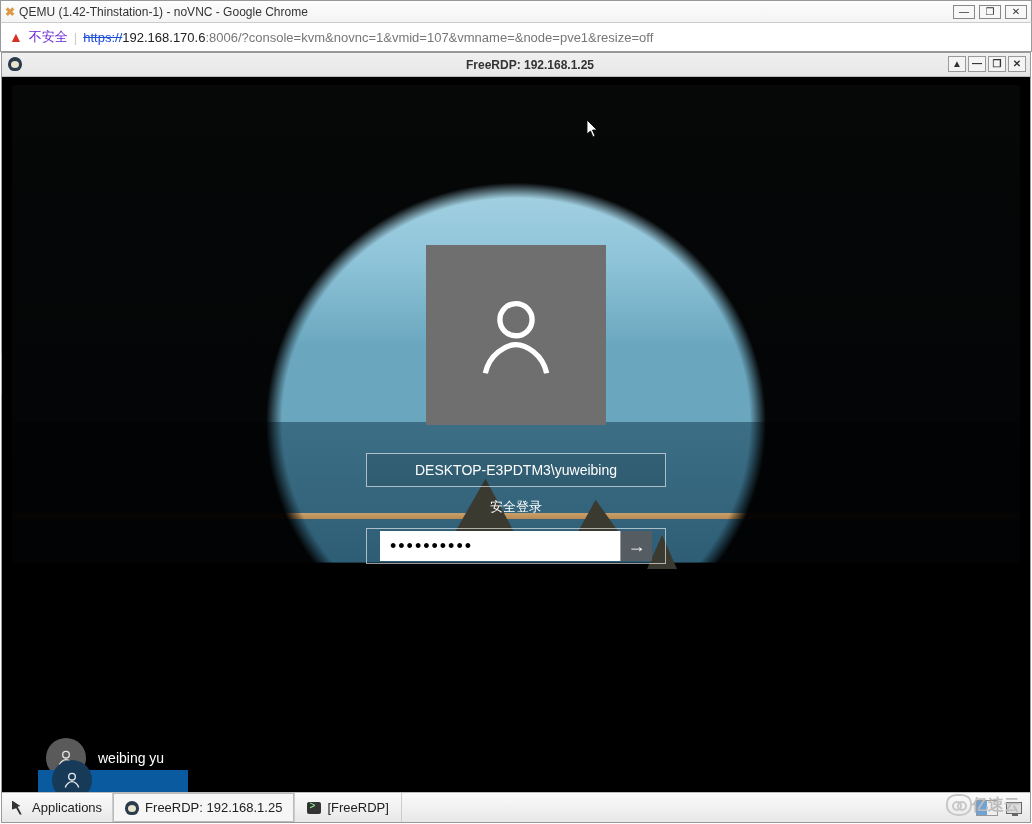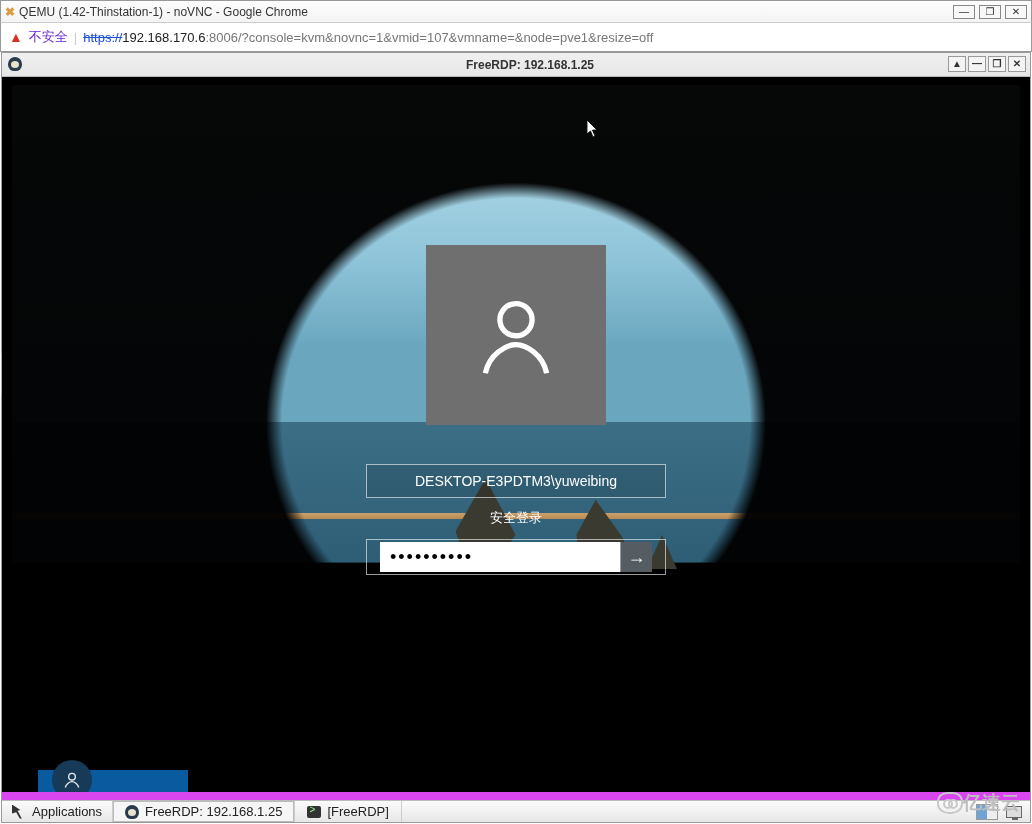--- a/index.html
+++ b/index.html
@@ -50,49 +50,49 @@
   .side-tab { position:absolute; left:-1px; top:300px; width:12px; height:42px; background:#f0f0f0; border:1px solid #aaa; border-radius:0 3px 3px 0; display:flex; align-items:center; justify-content:center; font-size:10px; color:#555; cursor:pointer; }
 
   
   .cursor { position:absolute; left:575px; top:35px; width:12px; height:18px; }
   .cursor svg { display:block; }
 
   
   .login { position:absolute; left:50%; top:160px; transform:translateX(-50%); width:300px; text-align:center; color:#fff; }
   .avatar-tile { width:180px; height:180px; margin:0 auto; background:#6f6f6f; display:flex; align-items:center; justify-content:center; }
   .avatar-tile svg { width:92px; height:92px; stroke:#fff; }
-  .username-box { margin-top:39px; border:1px solid rgba(255,255,255,0.6); padding:8px 10px; font-size:14px; background:rgba(0,0,0,0.1); }
+  .username-box { margin-top:28px; border:1px solid rgba(255,255,255,0.6); padding:8px 10px; font-size:14px; background:rgba(0,0,0,0.1); }
   .secure { margin-top:11px; font-size:13px; }
   .pw-row { margin-top:12px; display:flex; justify-content:center; align-items:stretch; border:1px solid rgba(255,255,255,0.6); padding:2px; }
   .pw-row input { width:240px; height:30px; border:none; padding:0 10px; font-size:18px; letter-spacing:2px; outline:none; }
   .pw-row .go { width:32px; background:#555d63; color:#fff; display:flex; align-items:center; justify-content:center; font-size:18px; cursor:pointer; border-left:1px solid rgba(255,255,255,0.4); }
 
   
   .other-user { position:absolute; left:34px; bottom:10px; display:flex; align-items:center; gap:12px; color:#fff; font-size:14px; }
   .other-user .circ { width:40px; height:40px; border-radius:50%; background:#5a5a5a; display:flex; align-items:center; justify-content:center; }
   .other-user .circ svg { width:20px; height:20px; stroke:#e6e6e6; }
   .selected-tile { position:absolute; left:26px; bottom:-8px; width:150px; height:26px; background:#0a5aa0; }
   .selected-tile .circ2 { position:absolute; left:14px; top:-10px; width:40px; height:40px; border-radius:50%; background:#163a58; display:flex; align-items:center; justify-content:center; }
   .selected-tile .circ2 svg{ width:20px; height:20px; stroke:#eaeaea; }
 
   
-  .taskbar { position:absolute; left:0; right:0; bottom:0; height:22px; background:linear-gradient(#fbfbfb,#e7e7e7); border-top:1px solid #bbb; display:flex; align-items:center; font-size:13px; color:#222; }
+  .taskbar { position:absolute; left:0; right:0; bottom:0; height:30px; background:linear-gradient(#fbfbfb,#e7e7e7); border-top:1px solid #bbb; display:flex; align-items:center; font-size:13px; color:#222; }
   .taskbar .appsbtn { display:flex; align-items:center; gap:6px; padding:0 10px; height:100%; border-right:1px solid #ccc; cursor:pointer; }
   .mouse-icon { width:14px; height:14px; background:#333; clip-path:polygon(0 0,60% 40%,40% 45%,70% 100%,55% 100%,30% 55%,0 65%); }
   .taskbar .tbtn { display:flex; align-items:center; gap:6px; padding:0 12px; height:100%; border-right:1px solid #ccc; cursor:pointer; }
   .taskbar .active { background:#f6f6f6; box-shadow:inset 0 0 0 1px #bbb; }
   .term-icon { width:14px; height:12px; background:#333; border-radius:2px; position:relative; }
   .term-icon::after{content:">"; color:#9f9; position:absolute; left:2px; top:-2px; font-size:10px;}
   .taskbar .tray { margin-left:auto; display:flex; align-items:center; gap:8px; padding:0 8px; }
   .tray .wsicon { width:22px; height:16px; border:1px solid #999; background:linear-gradient(90deg,#6fa3d6 50%,#eee 50%); }
   .tray .monicon { width:16px; height:12px; border:1px solid #666; background:#ddd; position:relative; }
   .tray .monicon::after{content:"";position:absolute;left:5px;bottom:-3px;width:6px;height:2px;background:#666;}
 
   
-  .watermark { position:absolute; right:12px; bottom:8px; display:flex; align-items:center; gap:0; color:#bdbdbd; font-size:19px; font-weight:bold; pointer-events:none; }
+  .watermark { position:absolute; right:12px; bottom:8px; display:flex; align-items:center; gap:0; color:#bdbdbd; font-size:16px; font-weight:bold; pointer-events:none; }
   .watermark .wm-logo { width:26px; height:22px; border:2px solid #c8c8c8; border-radius:40% 40% 45% 45%; position:relative; }
   .watermark .wm-logo::before{content:"";position:absolute;left:4px;top:5px;width:6px;height:6px;border:2px solid #c8c8c8;border-radius:50%;}
   .watermark .wm-logo::after{content:"";position:absolute;right:3px;top:5px;width:6px;height:6px;border:2px solid #c8c8c8;border-radius:50%;}
 </style>
 </head>
 <body>
 
 <div class="chrome-titlebar">
   <span style="color:#d94; font-weight:bold; margin-right:4px;">✖</span>
   <span class="title">QEMU (1.42-Thinstation-1) - noVNC - Google Chrome</span>
@@ -153,20 +153,29 @@
         <div class="username-box">DESKTOP-E3PDTM3\yuweibing</div>
         <div class="secure">安全登录</div>
         <div class="pw-row">
           <input type="password" value="••••••••••" style="">
           <div class="go">
             <span>→</span>
           </div>
         </div>
       </div>
 
+      <div class="other-user">
+        <div class="circ">
+          <svg viewBox="0 0 24 24" fill="none" stroke-width="1.6">
+            <circle cx="12" cy="8" r="4"></circle>
+              <path d="M4 21c1-4.5 5-7 8-7s7 2.5 8 7"></path>
+          </svg>
+        </div>
+        <span>weibing yu</span>
+      </div>
 
       <div class="selected-tile">
         <div class="circ2">
           <svg viewBox="0 0 24 24" fill="none" stroke-width="1.6">
             <circle cx="12" cy="8" r="4"></circle>
               <path d="M4 21c1-4.5 5-7 8-7s7 2.5 8 7"></path>
           </svg>
         </div>
       </div>
     </div>

